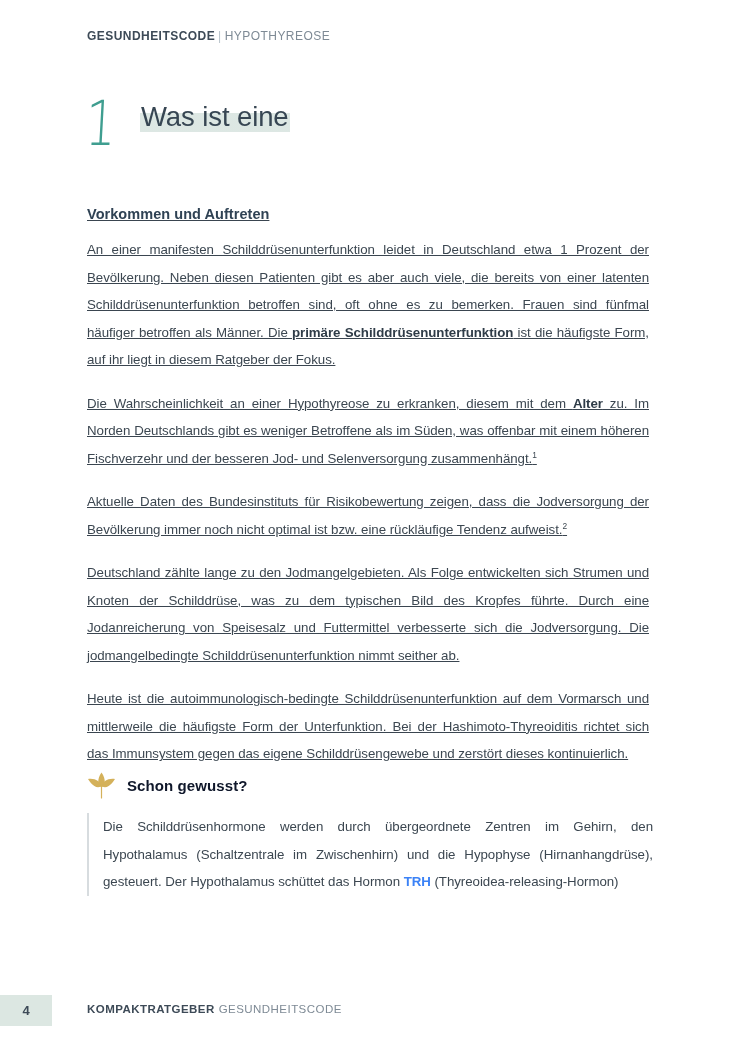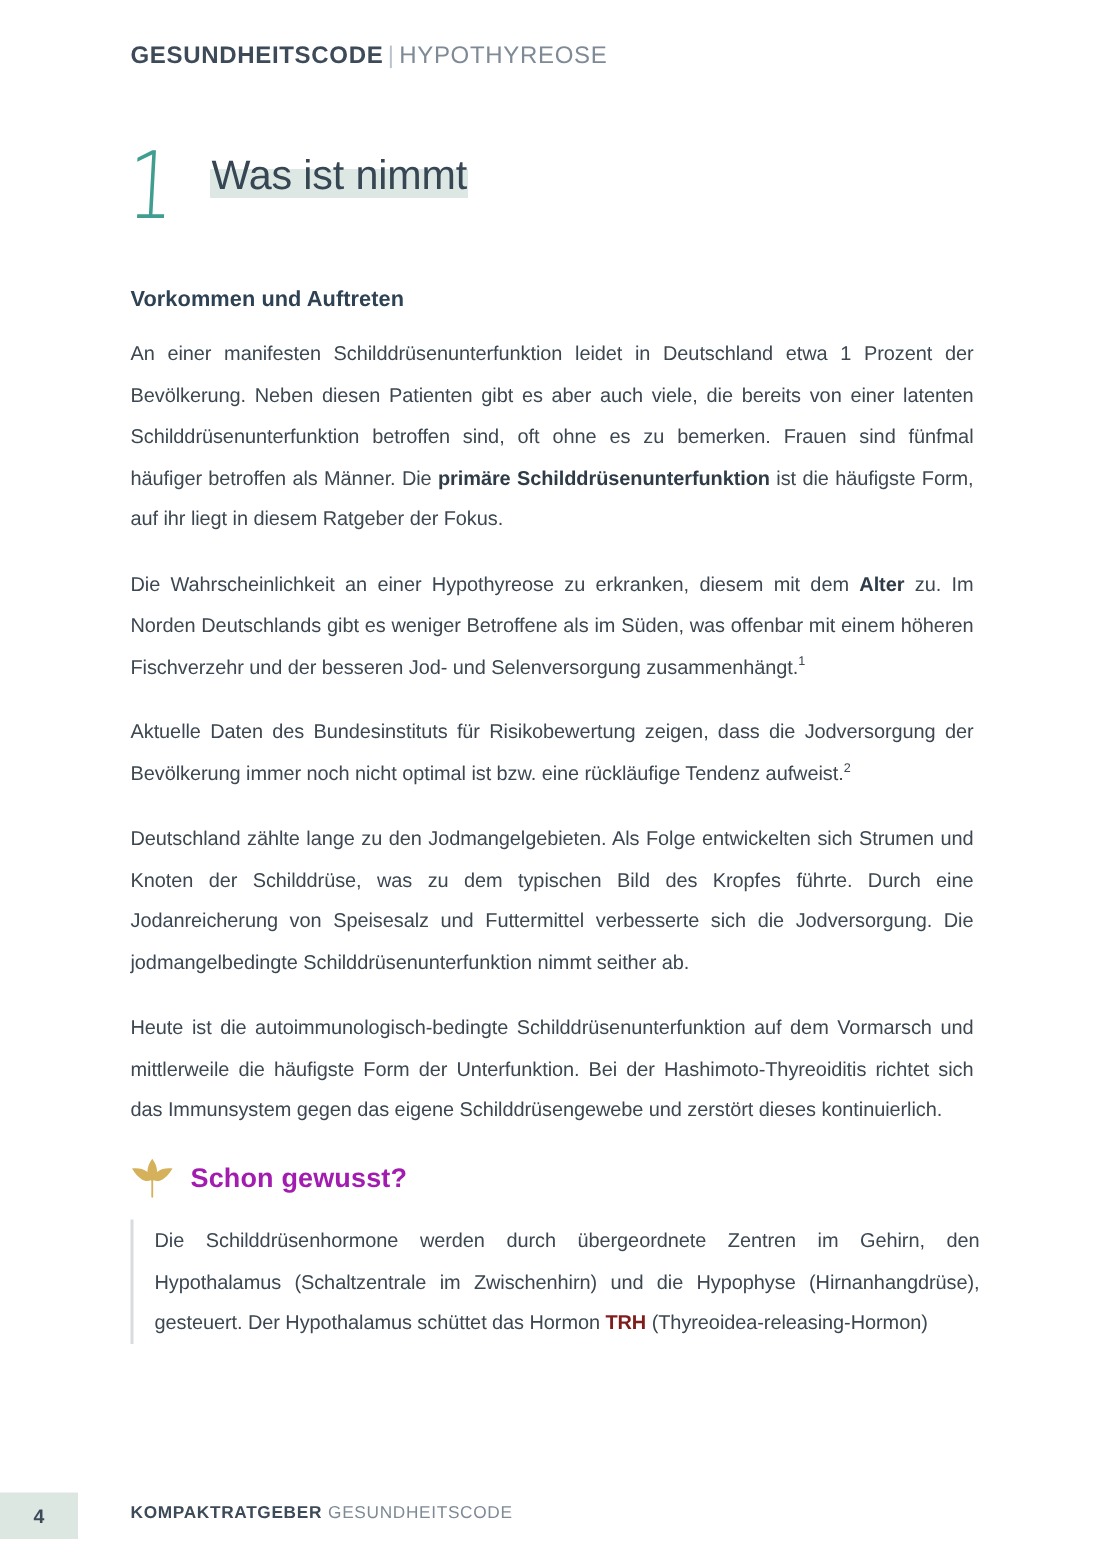--- a/index.html
+++ b/index.html
@@ -20,21 +20,21 @@
     position: absolute;
     inset: 0;
     background: #ffffff;
   }
 
   
   .running-head {
     position: absolute;
     left: 87px;
     top: 29px;
-    font-size: 16px;
+    font-size: 12px;
     letter-spacing: 0.45px;
     white-space: nowrap;
   }
   .running-head .rh-strong {
     font-weight: bold;
     color: #3d4a57;
   }
   .running-head .rh-sep {
     color: #b9c3cb;
     font-weight: normal;
@@ -81,22 +81,23 @@
         rgba(219,230,226,0) 100%);
     padding: 0 1px;
     box-decoration-break: clone;
     -webkit-box-decoration-break: clone;
   }
 
   
   .content {
     position: absolute;
     left: 87px;
-    top: 192px;
+    top: 206px;
     width: 562px;
+    text-decoration: underline;
   }
 
   h3.subhead {
     margin: 0 0 14px 0;
     font-size: 14.5px;
     font-weight: bold;
     color: #2f4254;
     letter-spacing: 0.05px;
   }
 
@@ -130,23 +131,23 @@
     gap: 11px;
     margin-bottom: 14px;
   }
   .leaf-icon {
     width: 29px;
     height: 27px;
     flex: 0 0 auto;
     display: block;
   }
   .callout-title {
-    font-size: 18px;
-    font-weight: bold;
-    color: #a21caf;
+    font-size: 15px;
+    font-weight: bold;
+    color: #0f172a;
     letter-spacing: 0.1px;
   }
   .callout-sub {
     font-size: 14px;
     font-style: italic;
     color: #3f8f86;
     margin: 0 0 13px 2px;
     letter-spacing: 0.1px;
   }
   .callout-body {
@@ -155,21 +156,21 @@
     margin-left: 0px;
   }
   .callout-body p {
     margin: 0;
     font-size: 13.3px;
     line-height: 27.5px;
     text-align: justify;
     color: #3c4751;
     letter-spacing: -0.05px;
   }
-  .callout-body b { font-weight: bold; color: #7f1d1d; }
+  .callout-body b { font-weight: bold; color: #3b82f6; }
 
   
   .footer { position: absolute; left: 0; top: 995px; width: 736px; height: 34px; }
   .page-number-box {
     position: absolute;
     left: 0;
     top: 0;
     width: 52px;
     height: 31px;
     background: #dce7e2;
@@ -198,21 +199,21 @@
 
 <div class="page">
 
   <div class="running-head">
     <span class="rh-strong">GESUNDHEITSCODE</span><span class="rh-sep">|</span><span class="rh-rest">HYPOTHYREOSE</span>
   </div>
 
   <div class="chapter">
     <div class="chapter-number">1</div>
     <h1 class="chapter-title">
-      <span class="hl">Was ist nimmt</span><br>
+      <span class="hl">Was ist eine</span><br>
     </h1>
   </div>
 
   <div class="content">
     <h3 class="subhead">Vorkommen und Auftreten</h3>
     <p class="body"><span>An einer manifesten Schilddrüsenunterfunktion leidet in Deutschland etwa 1 Prozent der Bevölkerung. Neben diesen Patienten gibt es aber auch viele, die bereits von einer latenten Schilddrüsenunterfunktion betroffen sind, oft ohne es zu bemerken. Frauen sind fünfmal häufiger betroffen als Männer. Die </span><b>primäre Schilddrüsenunterfunktion</b><span> ist die häufigste Form, auf ihr liegt in diesem Ratgeber der Fokus.</span></p>
     <p class="body"><span>Die Wahrscheinlichkeit an einer Hypothyreose zu erkranken, diesem mit dem </span><b>Alter</b><span> zu. Im Norden Deutschlands gibt es weniger Betroffene als im Süden, was offenbar mit einem höheren Fischverzehr und der besseren Jod- und Selenversorgung zusammenhängt.</span><sup>1</sup></p>
     <p class="body"><span>Aktuelle Daten des Bundesinstituts für Risikobewertung zeigen, dass die Jodversorgung der Bevölkerung immer noch nicht optimal ist bzw. eine rückläufige Tendenz aufweist.</span><sup>2</sup></p>
     <p class="body"><span>Deutschland zählte lange zu den Jodmangelgebieten. Als Folge entwickelten sich Strumen und Knoten der Schilddrüse, was zu dem typischen Bild des Kropfes führte. Durch eine Jodanreicherung von Speisesalz und Futtermittel verbesserte sich die Jodversorgung. Die jodmangelbedingte Schilddrüsenunterfunktion nimmt seither ab.</span></p>
     <p class="body"><span>Heute ist die autoimmunologisch-bedingte Schilddrüsenunterfunktion auf dem Vormarsch und mittlerweile die häufigste Form der Unterfunktion. Bei der Hashimoto-Thyreoiditis richtet sich das Immunsystem gegen das eigene Schilddrüsengewebe und zerstört dieses kontinuierlich.</span></p>

